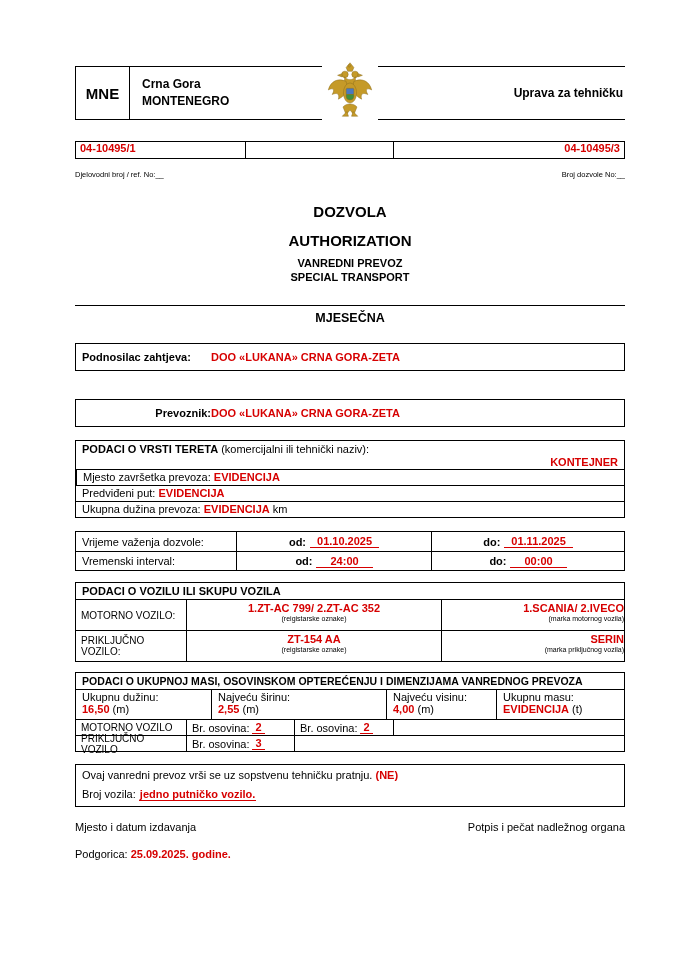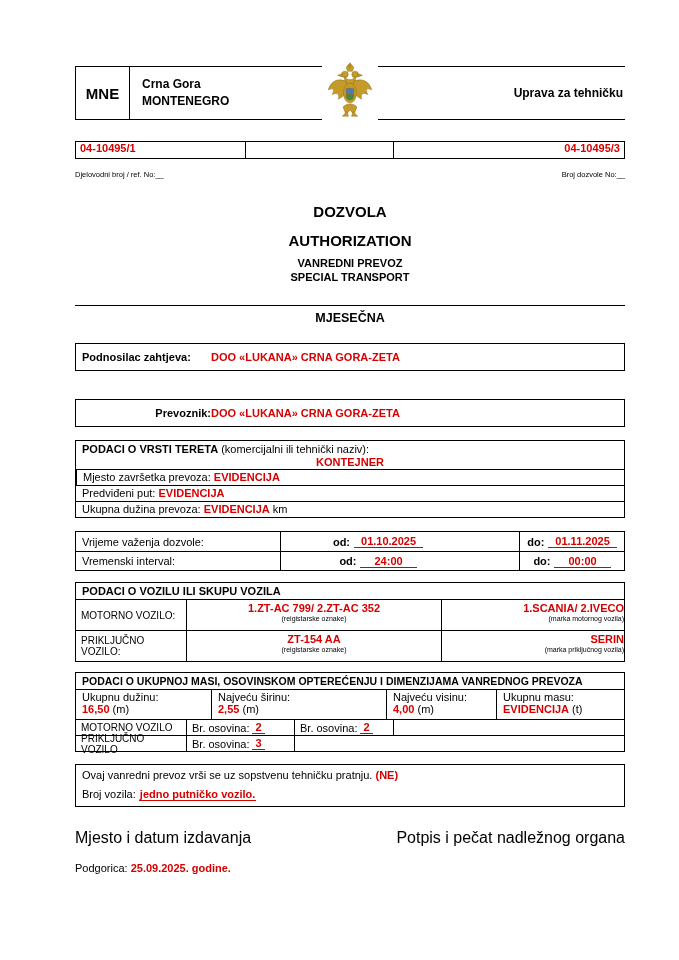--- a/index.html
+++ b/index.html
@@ -64,29 +64,29 @@
     border:1px solid #000; height:28px; display:flex; align-items:center;
     padding-left:6px; font-size:11px;
   }
   .labeled-box .lbl{ width:129px; font-weight:bold; }
   .mt-app{ margin-top:18px; }
   .mt-prev{ margin-top:28px;text-align:right; }
 
   
   .cargo{ margin-top:13px; font-size:11px; }
   .cargo-head{ padding:2px 6px 1px; }
-  .cargo-head .cval{ text-align:center; margin-top:1px; }
+  .cargo-head .cval{ text-align:right; margin-top:1px; }
   .crow{ border-top:1px solid #000; padding:1px 6px; min-height:16px; }
   .crow.places{ display:flex; padding:0; }
   .crow.places .half{ width:54.5%; padding:1px 6px; }
   .crow.places .half.h2{ width:45.5%; border-left:1px solid #000; }
 
   
   .validity{ margin-top:13px; font-size:11px; }
-  .vrow{ display:flex; height:19px;gap:44px; }
+  .vrow{ display:flex; height:19px; }
   .vrow + .vrow{ border-top:1px solid #000; }
   .vc{ display:flex; align-items:center; padding:0 6px; }
   .vc.c1{ width:160px; }
   .vc.c2{ width:195px; border-left:1px solid #000; justify-content:center; gap:4px; }
   .vc.c3{ flex:1; border-left:1px solid #000; justify-content:center; gap:4px; }
 
   
   .vehicle{ margin-top:11px; font-size:11px; }
   .vh-title{ padding:2px 6px; font-weight:bold; }
   .vh-row{ display:flex; border-top:1px solid #000; min-height:31px; }
@@ -109,21 +109,21 @@
   .ac2{ width:108px; border-left:1px solid #000; padding:0 5px; height:100%; display:flex; align-items:center; gap:3px; }
   .ac3{ width:99px; border-left:1px solid #000; padding:0 5px; height:100%; display:flex; align-items:center; gap:3px; }
   .ac-rest{ flex:1; border-left:1px solid #000; height:100%; }
   .axnum{ color:var(--red); font-weight:bold; border-bottom:1px solid var(--red); padding:0 3px; }
 
   
   .escort{ margin-top:12px; padding:4px 6px 6px; font-size:11px; }
   .escort .line2{ margin-top:7px; }
 
   
-  .footer-row{ display:flex; justify-content:space-between; margin-top:22px; font-size:16px; }
+  .footer-row{ display:flex; justify-content:space-between; margin-top:14px; font-size:11px; }
   .date-line{ margin-top:15px; font-size:11px; }
 </style>
 </head>
 <body>
 
 <div class="page">
   <div class="content">
 
     <div class="header">
       <div class="mne-cell">

